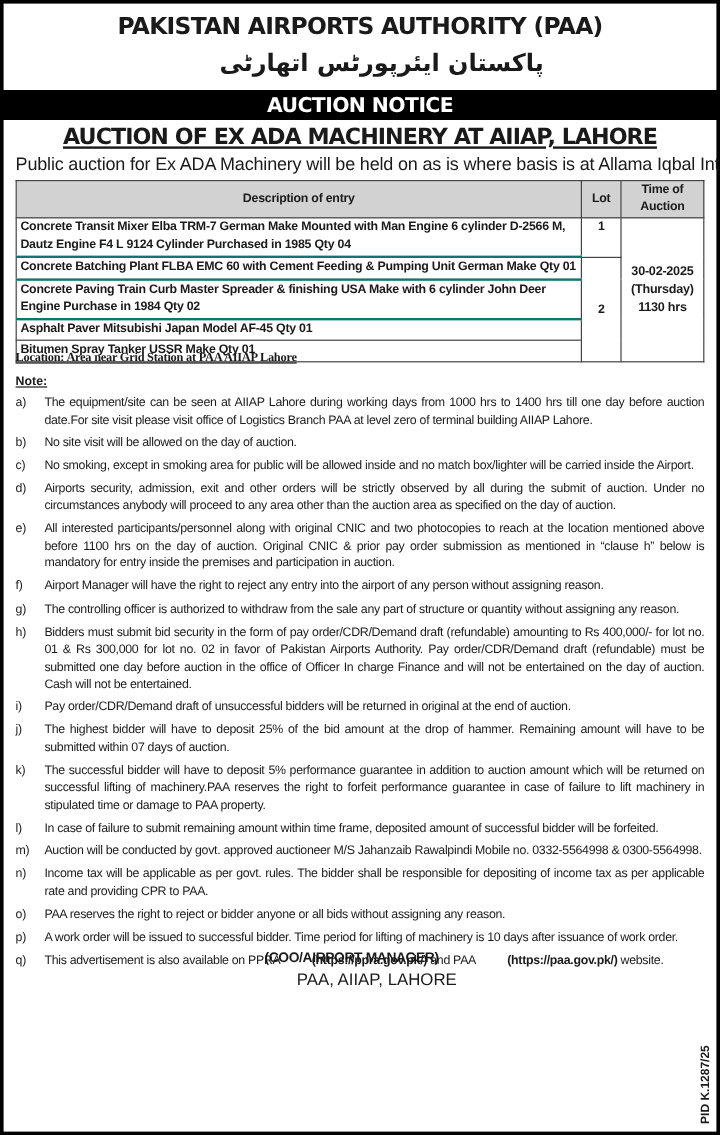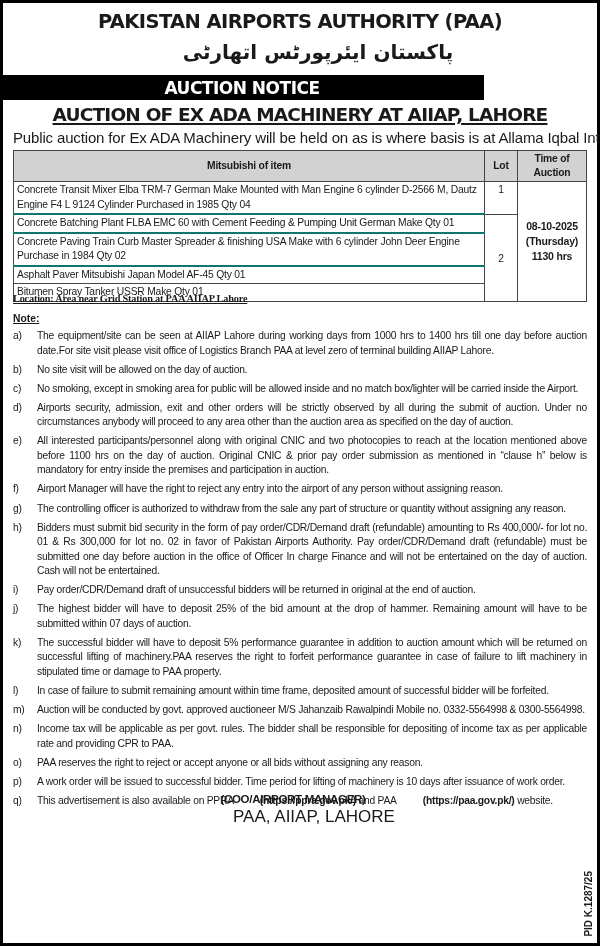--- a/index.html
+++ b/index.html
@@ -32,21 +32,21 @@
     font-family: "DejaVu Sans", sans-serif;
     font-size: 20px;
     font-weight: bold;
     line-height: 30px;
     direction: rtl;
     margin-top: 3px;
     padding-left: 36px;
   }
   .band {
     position: absolute; left: -3px; top: 72px;
-    width: 484px; height: 25px;
+    width: 600px; height: 25px;
     background: #000;
     color: #fff;
     text-align: center;
     font-family: "DejaVu Sans", sans-serif;
     font-weight: bold;
     font-size: 17px;
     letter-spacing: -0.5px;
     line-height: 26px;
   }
   .main { position: absolute; left: 0; top: 97px; width: 594px; }
@@ -74,20 +74,21 @@
     position: absolute; left: 10px; top: 50px;
     width: 574px;
     border-collapse: collapse;
     font-size: 10.3px;
     letter-spacing: -0.2px;
   }
   table.items th, table.items td {
     border: 1px solid #444;
     padding: 0 3px;
     vertical-align: top;
+    font-weight: bold;
   }
   table.items th {
     background: #d2d2d2;
     font-weight: bold;
     height: 30px;
     vertical-align: middle;
     line-height: 14px;
     font-size: 10.3px;
   }
   table.items td.desc { line-height: 14.5px; padding-top: 1px; padding-bottom: 1px; }
@@ -121,21 +122,21 @@
     margin-bottom: 4.6px;
   }
   .note .mark { width: 24px; flex: 0 0 24px; }
   .note .txt { flex: 1; text-align: justify; }
   .note .txt b { font-weight: bold; padding-left: 24px; }
   .signature {
     position: absolute; left: 0; top: 788px; width: 580px;
     text-align: center;
   }
   .sig-title { font-weight: bold; font-size: 11.5px; line-height: 17px; letter-spacing: -0.3px; }
-  .sig-org { font-size: 17px; line-height: 17px; margin-left: 42px; }
+  .sig-org { font-size: 14px; line-height: 17px; margin-left: 42px; }
   .sig-tel { font-size: 11.5px; line-height: 17px; letter-spacing: -0.2px; }
   .pid-wrap {
     position: absolute; right: 0; bottom: 0; width: 16px; height: 90px;
   }
   .pid-wrap span {
     position: absolute; left: 2px; bottom: 6px;
     writing-mode: vertical-rl; transform: rotate(180deg);
     font-weight: bold; font-size: 10px; white-space: nowrap;
     font-family: "Liberation Sans", sans-serif;
   }
@@ -153,31 +154,31 @@
 
     <div class="band">AUCTION NOTICE</div>
 
     <div class="main">
       <div class="headline">AUCTION OF EX ADA MACHINERY AT AIIAP, LAHORE</div>
       <div class="intro">Public auction for Ex ADA Machinery will be held on as is where basis is at Allama Iqbal International Airport Lahore.</div>
 
       <table class="items">
         <thead>
           <tr>
-            <th>Mitsubishi of item</th>
+            <th>Description of entry</th>
             <th style="width:26px;">Lot</th>
             <th style="width:62px;">Time of Auction</th>
           </tr>
         </thead>
         <tbody>
           <tr>
             <td class="desc">Concrete Transit Mixer Elba TRM-7 German Make Mounted with Man Engine 6 cylinder D-2566 M, Dautz Engine F4 L 9124 Cylinder Purchased in 1985 Qty 04</td>
             <td class="lot">1</td>
             <td class="time" rowspan="5">
-              <div>08-10-2025</div>
+              <div>30-02-2025</div>
               <div>(Thursday)</div>
               <div>1130 hrs</div>
             </td>
           </tr>
           <tr>
             <td class="desc thick">Concrete Batching Plant FLBA EMC 60 with Cement Feeding &amp; Pumping Unit German Make Qty 01</td>
             <td class="lot lot2" rowspan="4">2</td>
           </tr>
           <tr>
             <td class="desc thick">Concrete Paving Train Curb Master Spreader &amp; finishing USA Make with 6 cylinder John Deer Engine Purchase in 1984 Qty 02</td>
@@ -246,21 +247,21 @@
         <div class="note">
             <span class="mark">m)</span>
             <span class="txt">Auction will be conducted by govt. approved auctioneer M/S Jahanzaib Rawalpindi Mobile no. 0332-5564998 &amp; 0300-5564998.</span>
           </div>
         <div class="note">
             <span class="mark">n)</span>
             <span class="txt">Income tax will be applicable as per govt. rules. The bidder shall be responsible for depositing of income tax as per applicable rate and providing CPR to PAA.</span>
           </div>
         <div class="note">
             <span class="mark">o)</span>
-            <span class="txt">PAA reserves the right to reject or accept anyone or all bids without assigning any reason.</span>
+            <span class="txt">PAA reserves the right to reject or bidder anyone or all bids without assigning any reason.</span>
           </div>
         <div class="note">
             <span class="mark">p)</span>
             <span class="txt">A work order will be issued to successful bidder. Time period for lifting of machinery is 10 days after issuance of work order.</span>
           </div>
         <div class="note">
           <span class="mark">q)</span>
           <span class="txt" style="text-align:left;">
             <span>This advertisement is also available on PPRA </span><b>(https://ppra.gov.pk/)</b><span> and PAA </span><b>(https://paa.gov.pk/)</b><span> website.</span>
           </span>

